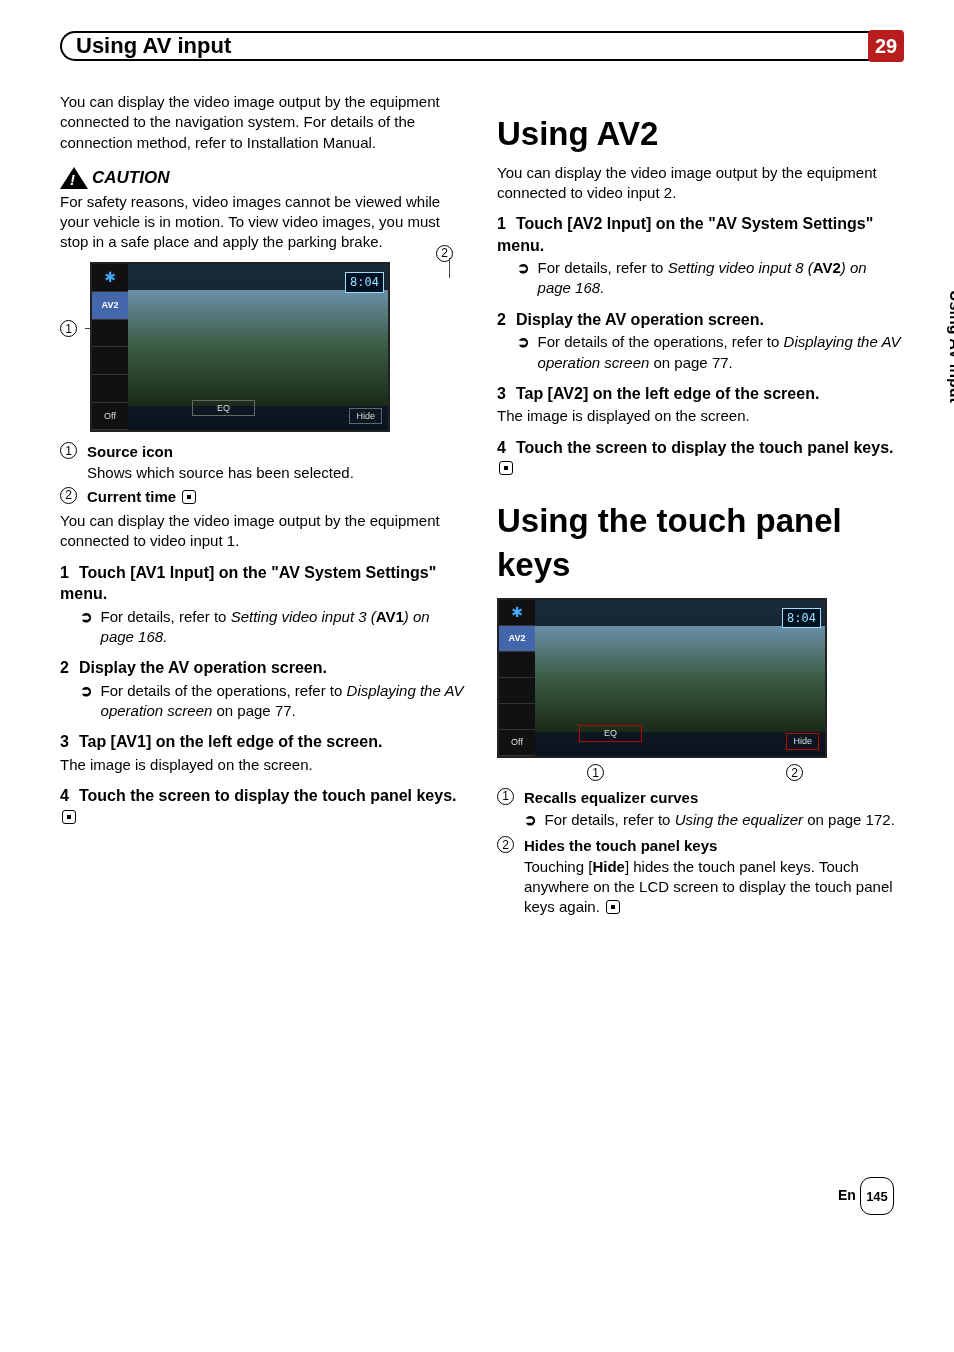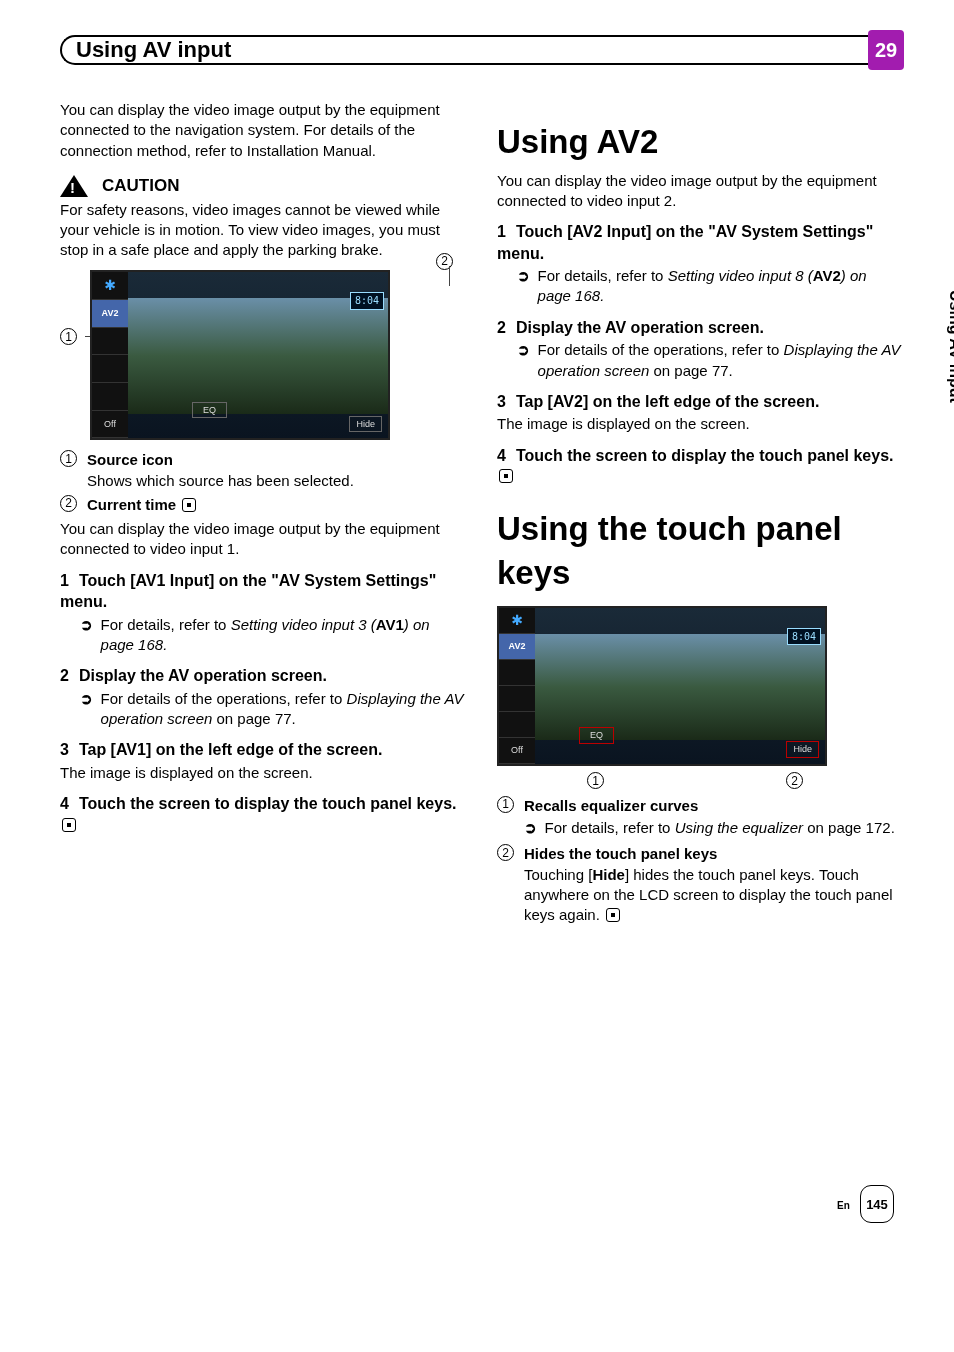--- a/index.html
+++ b/index.html
@@ -1,63 +1,63 @@
 <!DOCTYPE html>
 <html><head>
 <meta charset="utf-8">
 <style>
   * { box-sizing: border-box; margin: 0; padding: 0; }
   body { font-family: Arial, Helvetica, sans-serif; font-size: 15px; color: #000; background: #fff; width: 954px; margin: 0 auto; padding: 30px 50px 30px 60px; line-height: 1.35; }
   .topbar { display: flex; align-items: center; margin-bottom: 30px; position: relative; }
   .title-wrap { flex: 1; height: 30px; display: flex; align-items: center; border-top: 2px solid #000; border-bottom: 2px solid #000; border-top-left-radius: 16px; border-bottom-left-radius: 16px; border-left: 2px solid #000; padding-left: 14px; }
   .chapter-title { font-size: 22px; font-weight: bold; }
-  .chapter-tag { width: 36px; height: 40px; background: #a21caf; color: #fff; font-weight: bold; font-size: 20px; display: flex; align-items: center; justify-content: center; border-radius: 4px; margin-left: -2px; }
+  .chapter-tag { width: 36px; height: 32px; background: #b91c1c; color: #fff; font-weight: bold; font-size: 20px; display: flex; align-items: center; justify-content: center; border-radius: 4px; margin-left: -2px; }
   .side-tab { position: absolute; right: -12px; top: 280px; width: 22px; height: 200px; writing-mode: vertical-rl; text-orientation: mixed; font-weight: bold; font-size: 16px; background: #fff; padding: 10px 0; }
   .side-tab::before { content:""; position:absolute; top:-30px; right:-6px; width:16px; height:28px; background:#bbb; border-radius:4px 4px 0 0; }
   .columns { display: flex; gap: 30px; }
   .col { flex: 1; min-width: 0; }
   p { margin-bottom: 6px; }
   h2 { font-size: 33px; font-weight: 900; margin: 20px 0 6px; }
   h3.heading-reading { font-size: 24px; font-weight: 900; margin: 24px 0 10px; }
-  .caution-row { display: flex; align-items: center; gap: 14px; margin-top: 14px; margin-bottom: 2px; }
+  .caution-row { display: flex; align-items: center; gap: 4px; margin-top: 14px; margin-bottom: 2px; font-style: italic; }
   .caution-tri { width: 0; height: 0; border-left: 14px solid transparent; border-right: 14px solid transparent; border-bottom: 22px solid #000; position: relative; }
   .caution-tri::after { content:"!"; color:#fff; position:absolute; left:-4px; top:3px; font-weight:bold; font-size:15px; }
   .caution-word { font-weight: bold; font-size: 17px; }
   .step { margin: 10px 0 2px; }
   .step-num { font-weight: bold; font-size: 16px; margin-right: 10px; }
   .step-title { font-weight: bold; font-size: 16px; }
   .sub { display: flex; gap: 8px; margin: 2px 0 2px 20px; }
   .sub-arrow { font-weight: bold; }
   .italic { font-style: italic; }
   .bold { font-weight: bold; }
   .end-mark { display: inline-block; width: 14px; height: 14px; border: 1px solid #000; border-radius: 3px; position: relative; top: 2px; margin-left: 2px; }
   .end-mark::after { content:""; position:absolute; width:4px; height:4px; background:#000; left:4px; top:4px; }
   .circled { display: inline-flex; width: 17px; height: 17px; border: 1px solid #000; border-radius: 50%; font-size: 12px; align-items: center; justify-content: center; margin-right: 4px; }
   .list-item { display: flex; gap: 6px; margin: 4px 0; }
   .list-body { flex: 1; }
   .screenshot { position: relative; margin: 10px 0 10px 30px; }
   .ss-box { width: 300px; height: 170px; border: 2px solid #222; background: linear-gradient(#1a2a38, #0a1420); position: relative; }
-  .ss-clock { position: absolute; top: 20px; right: 4px; background:#012; color:#9df; border:1px solid #9df; font-size:10px; padding:1px 4px; font-family:monospace; }
+  .ss-clock { position: absolute; top: 8px; right: 4px; background:#012; color:#9df; border:1px solid #9df; font-size:12px; padding:1px 4px; font-family:monospace; }
   .ss-sidebar { position: absolute; left:0; top:0; bottom:0; width:36px; background:#111; display:flex; flex-direction:column; }
   .ss-item { flex:1; border-bottom:1px solid #333; display:flex; align-items:center; justify-content:center; font-size:9px; color:#ddd; }
   .ss-bt { color:#4af; font-size:14px; }
   .ss-av2 { background:#46a; color:#fff; font-weight:bold; }
-  .ss-eq { position:absolute; bottom:20px; left:100px; color:#ddd; border:1px solid #666; font-size:9px; padding:1px 10px; }
+  .ss-eq { position:absolute; bottom:14px; left:100px; color:#ddd; border:1px solid #666; font-size:9px; padding:1px 24px; }
   .ss-hide { position:absolute; bottom:6px; right:6px; color:#ddd; border:1px solid #666; font-size:9px; padding:1px 6px; }
   .ann-2 { position:absolute; right:10px; top:-20px; }
   .ann-1 { position:absolute; left:-30px; top:58px; display:flex; align-items:center; gap:4px; }
   .ann-line-v { position:absolute; right:17px; top:-4px; width:1px; height:20px; background:#444; }
   .ann-line-h { width:16px; height:1px; background:#444; }
   .ss2-wrap { margin: 10px 0 6px 0; }
   .ss2-box { width: 330px; height: 160px; border: 2px solid #222; background: linear-gradient(#1a2a38, #0a1420); position: relative; }
   .ss2-box .ss-eq { border:1px solid #b00; left:80px; }
   .ss2-box .ss-hide { border:1px solid #b00; }
   .under-ann { display:flex; justify-content:space-between; width:330px; padding:0 10px; margin-top:4px; }
   .footer { position: relative; margin-top: 260px; text-align: right; padding-right: 10px; }
-  .pg-lang { font-size: 10px; font-weight: bold; margin-right: 6px; }
+  .pg-lang { font-size: 14px; font-weight: bold; }
   .pg-num { display:inline-flex; width:34px; height:38px; border:1.5px solid #000; border-radius:11px; align-items:center; justify-content:center; font-weight:bold; font-size:13px; }
   .mountain { position:absolute; left:36px; right:0; top:26px; bottom:24px; background:linear-gradient(180deg,#6a8fa8 0%,#3a5a40 50%,#1a2a18 100%); }
 </style>
 </head>
 <body>
 
 <div class="topbar">
   <div class="title-wrap">
     <span class="chapter-title">Using AV input</span>
   </div>

